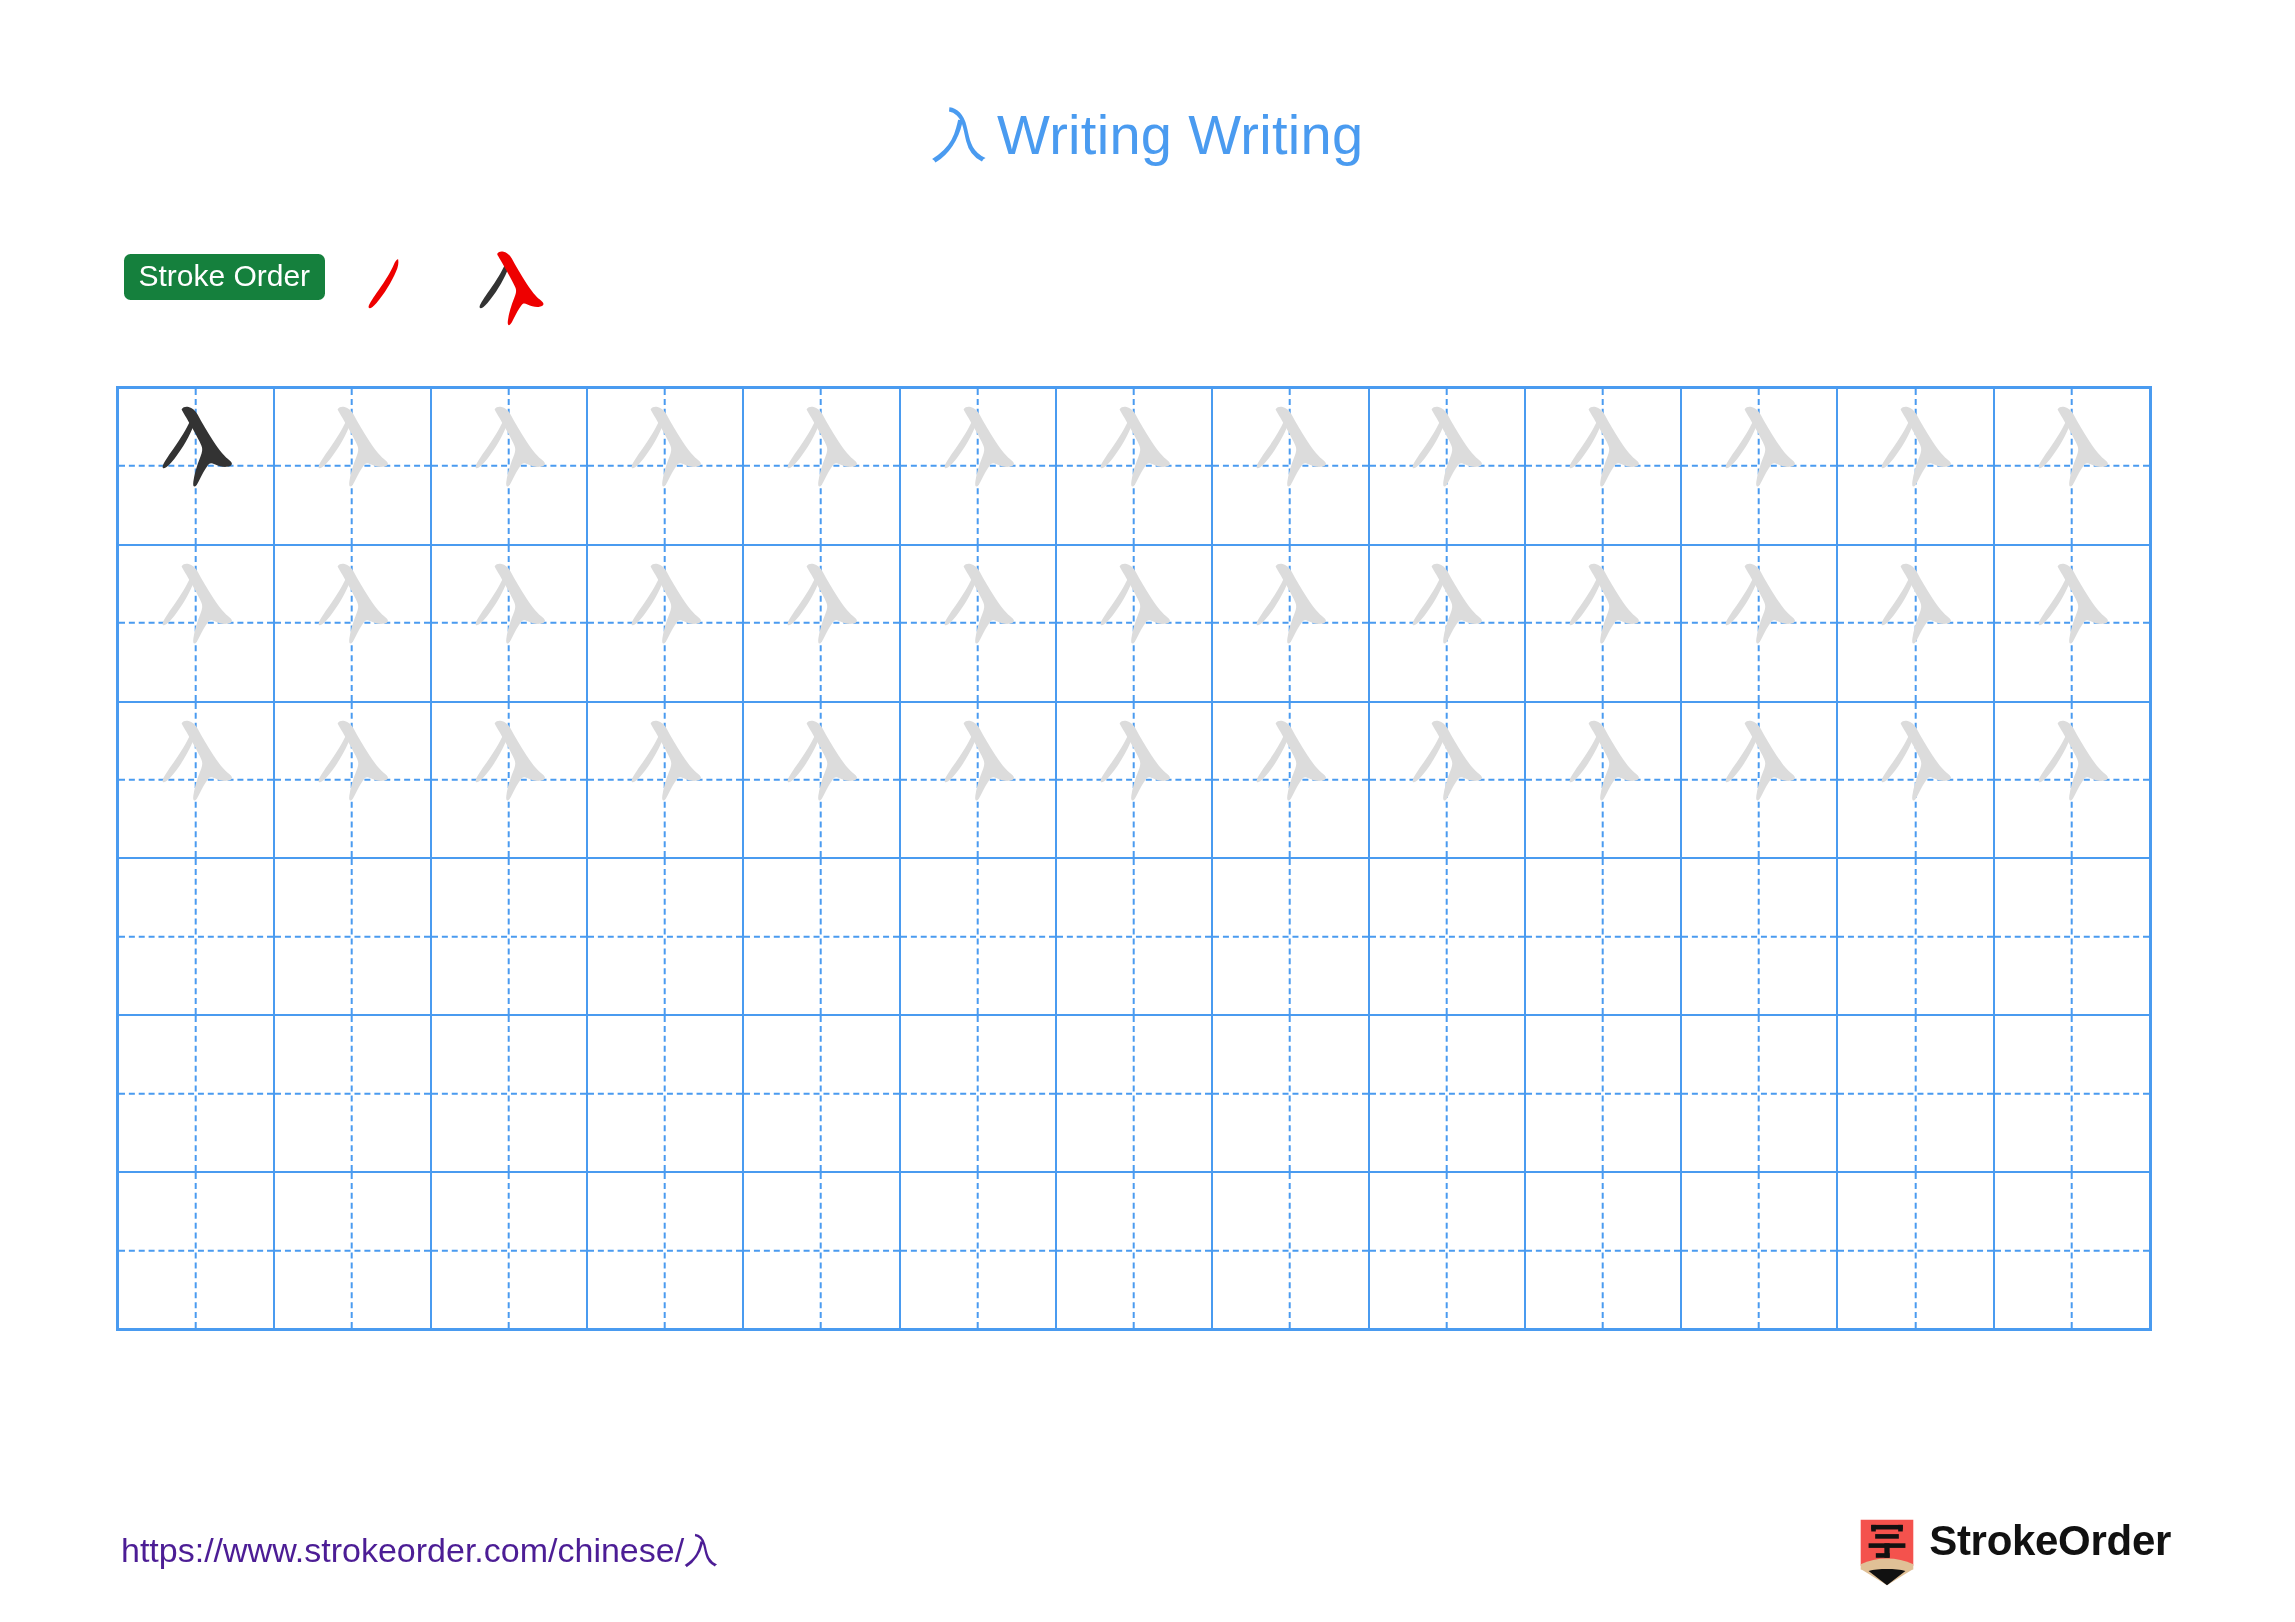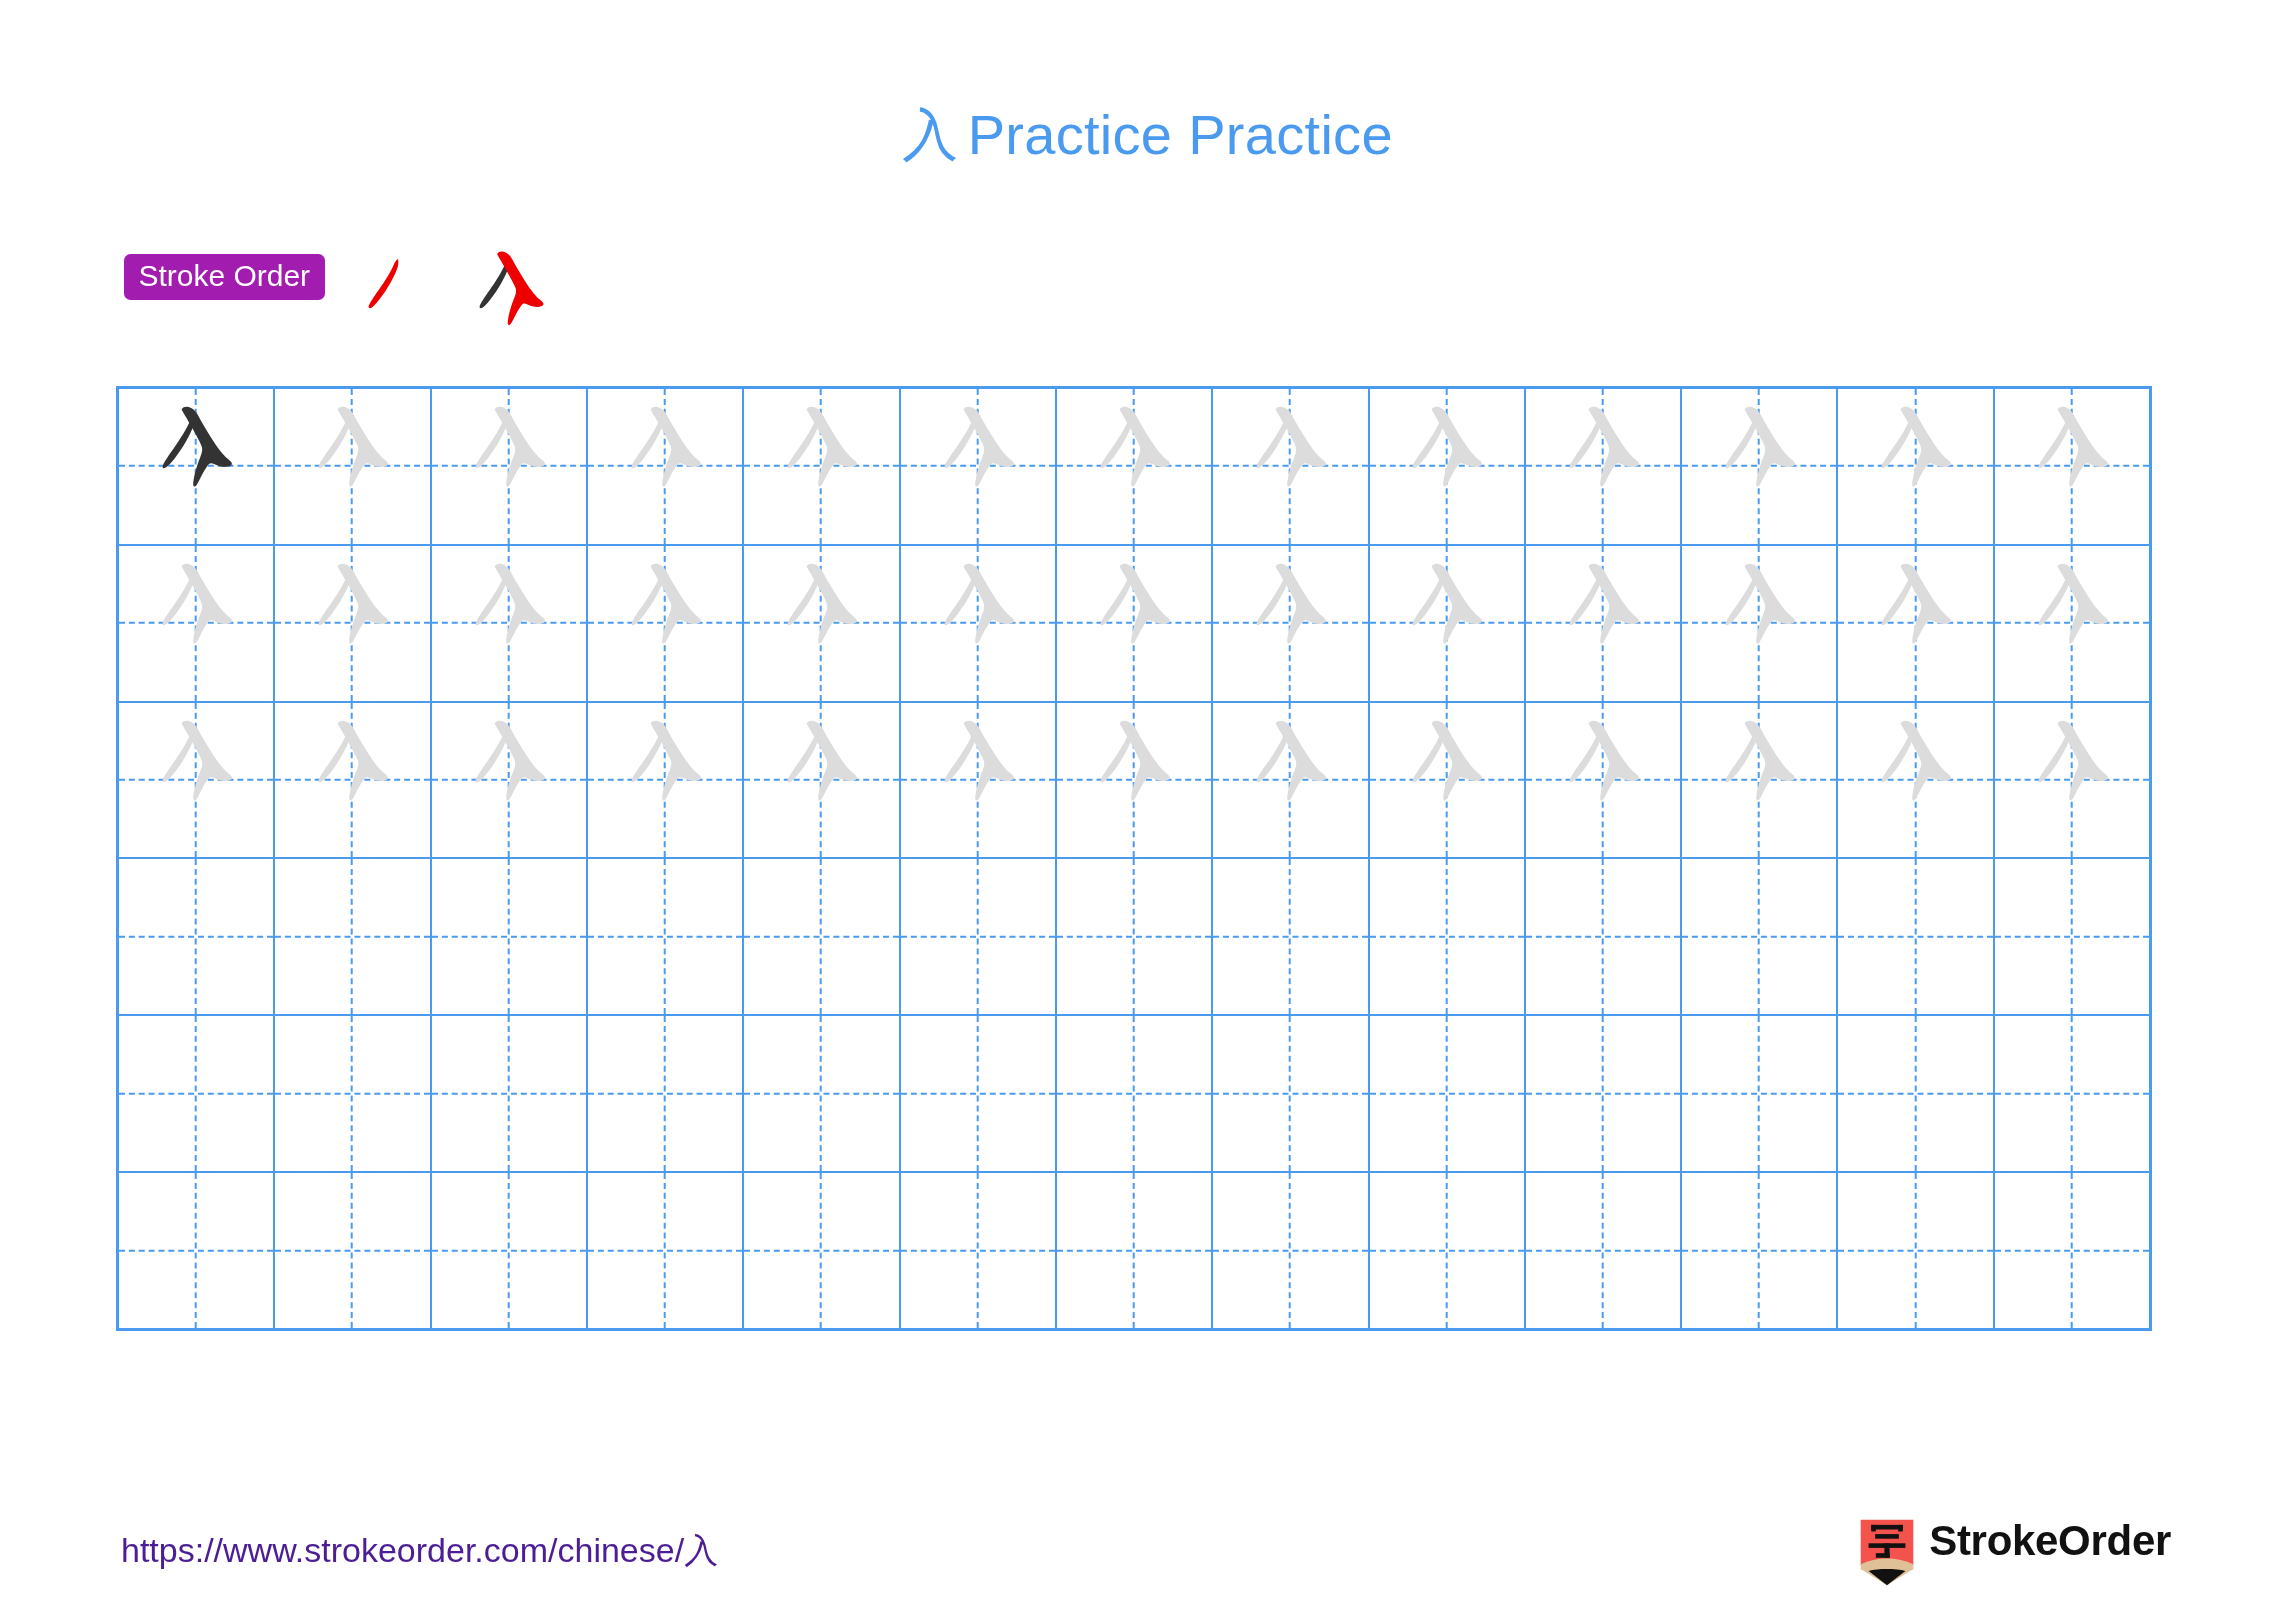--- a/index.html
+++ b/index.html
@@ -37,21 +37,21 @@
   
   #stroke-order-section {
     position: absolute;
     top: 254px;
     left: 124px;
     display: flex;
     align-items: flex-start;
     height: 79px;
   }
   #stroke-order-badge {
-    background: #a21caf;
+    background: #15803d;
     color: #ffffff;
     font-size: 30px;
     font-weight: 400;
     padding: 6.5px 14.4px 9.2px 14.4px;
     border-radius: 6.5px;
     line-height: 1;
     white-space: nowrap;
   }
   #stroke-steps {
     display: flex;
@@ -156,21 +156,21 @@
     color: #111111;
     margin-left: 13px;
     letter-spacing: -0.3px;
     white-space: nowrap;
   }
 </style>
 </head>
 <body>
 
 <div id="page-title">
-  <span class="title-char">入</span><span>Practice Practice</span>
+  <span class="title-char">入</span><span>Writing Writing</span>
 </div>
 
 <div id="stroke-order-section">
 
   <div id="stroke-order-badge">Stroke Order</div>
 
   <div id="stroke-steps">
 
     <div class="stroke-step">
       <svg viewBox="0 0 1024 1024" width="111" height="111" aria-hidden="true">

